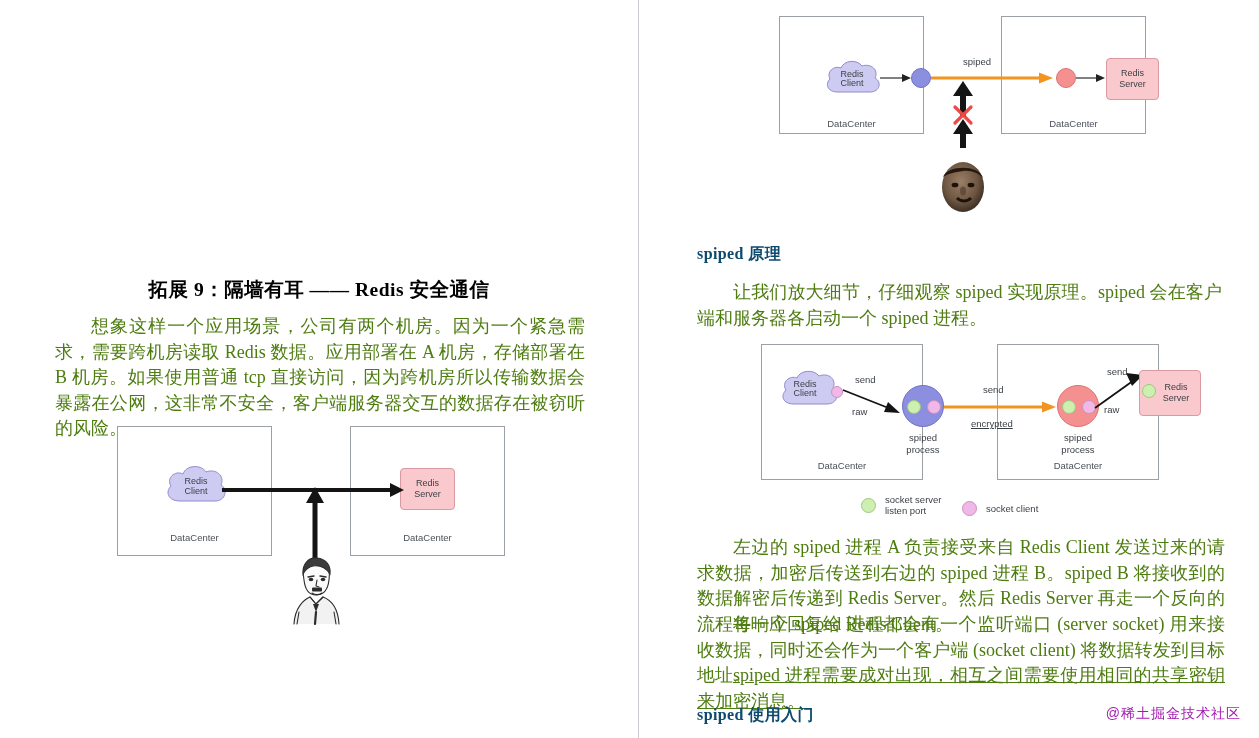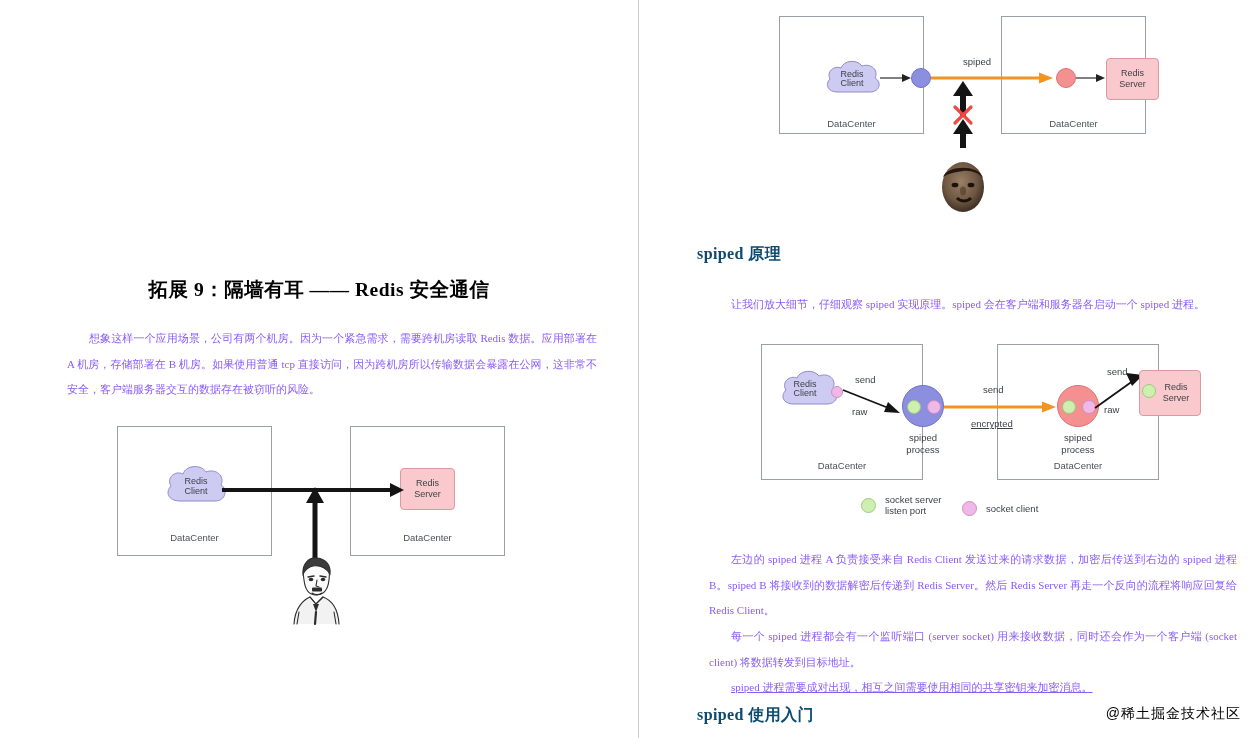--- a/index.html
+++ b/index.html
@@ -21,23 +21,23 @@
   .col-right{position:absolute;left:639px;top:0;width:620px;height:738px;}
 
   .h1{
     font-weight:bold;font-size:19.5px;letter-spacing:.5px;
     text-align:center;color:#000;
   }
   .h2{
     font-weight:bold;font-size:16px;color:#0c4a6e;letter-spacing:.4px;
   }
   p.body{
-    font-size:11px;line-height:25.5px;margin:12px;
+    font-size:18px;line-height:25.5px;margin:0;
     text-align:justify;text-justify:inter-ideograph;
-    color:#8b5cf6;
+    color:#4d7c0f;
   }
   p.body.indent{text-indent:2em;}
 
   
   .diagram{position:relative;}
   .dc-box{
     position:absolute;border:1px solid #9aa0a6;background:#fff;box-sizing:border-box;
   }
   .dc-label{
     position:absolute;font-family:"Liberation Sans","DejaVu Sans",sans-serif;
@@ -69,21 +69,21 @@
     position:absolute;display:flex;align-items:center;gap:9px;
     font-family:"Liberation Sans","DejaVu Sans",sans-serif;
     font-size:9.5px;color:#3a3f45;
   }
   .legend .dot{width:13px;height:13px;border-radius:50%;flex:none;}
   .legend .txt{line-height:11px;}
 
   .watermark{
     position:absolute;right:18px;bottom:15px;
     font-family:"Liberation Sans","DejaVu Sans",sans-serif;
-    font-size:14px;color:#000000;letter-spacing:1px;
+    font-size:14px;color:#a21caf;letter-spacing:1px;
     user-select:none;
   }
   svg{display:block;overflow:visible;}
   .cloud-txt{
     font-family:"Liberation Sans","DejaVu Sans",sans-serif;
     font-size:9px;fill:#3a3f45;
   }
 </style>
 </head>
 <body>

